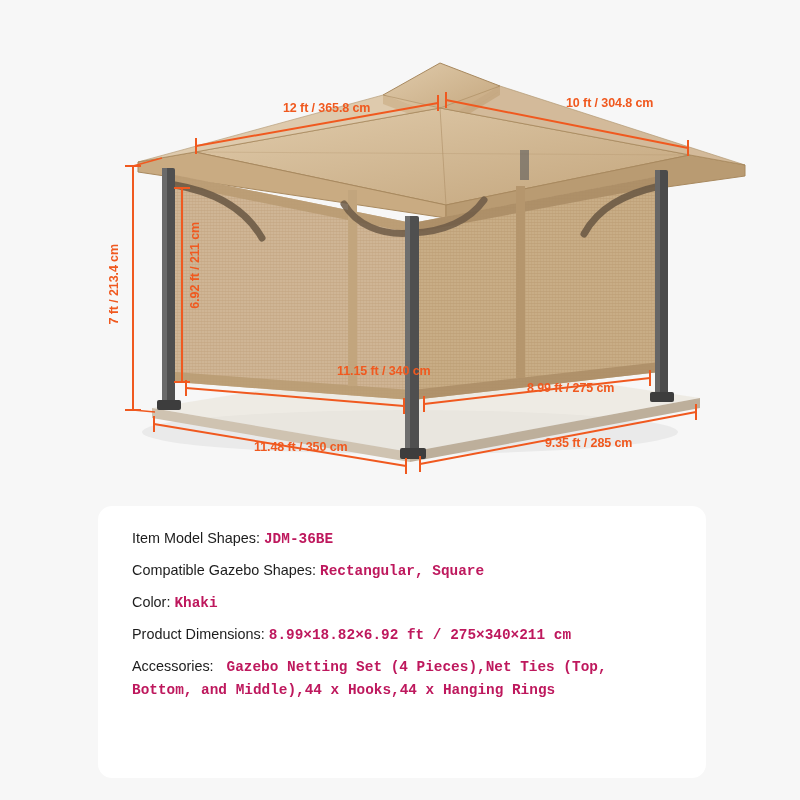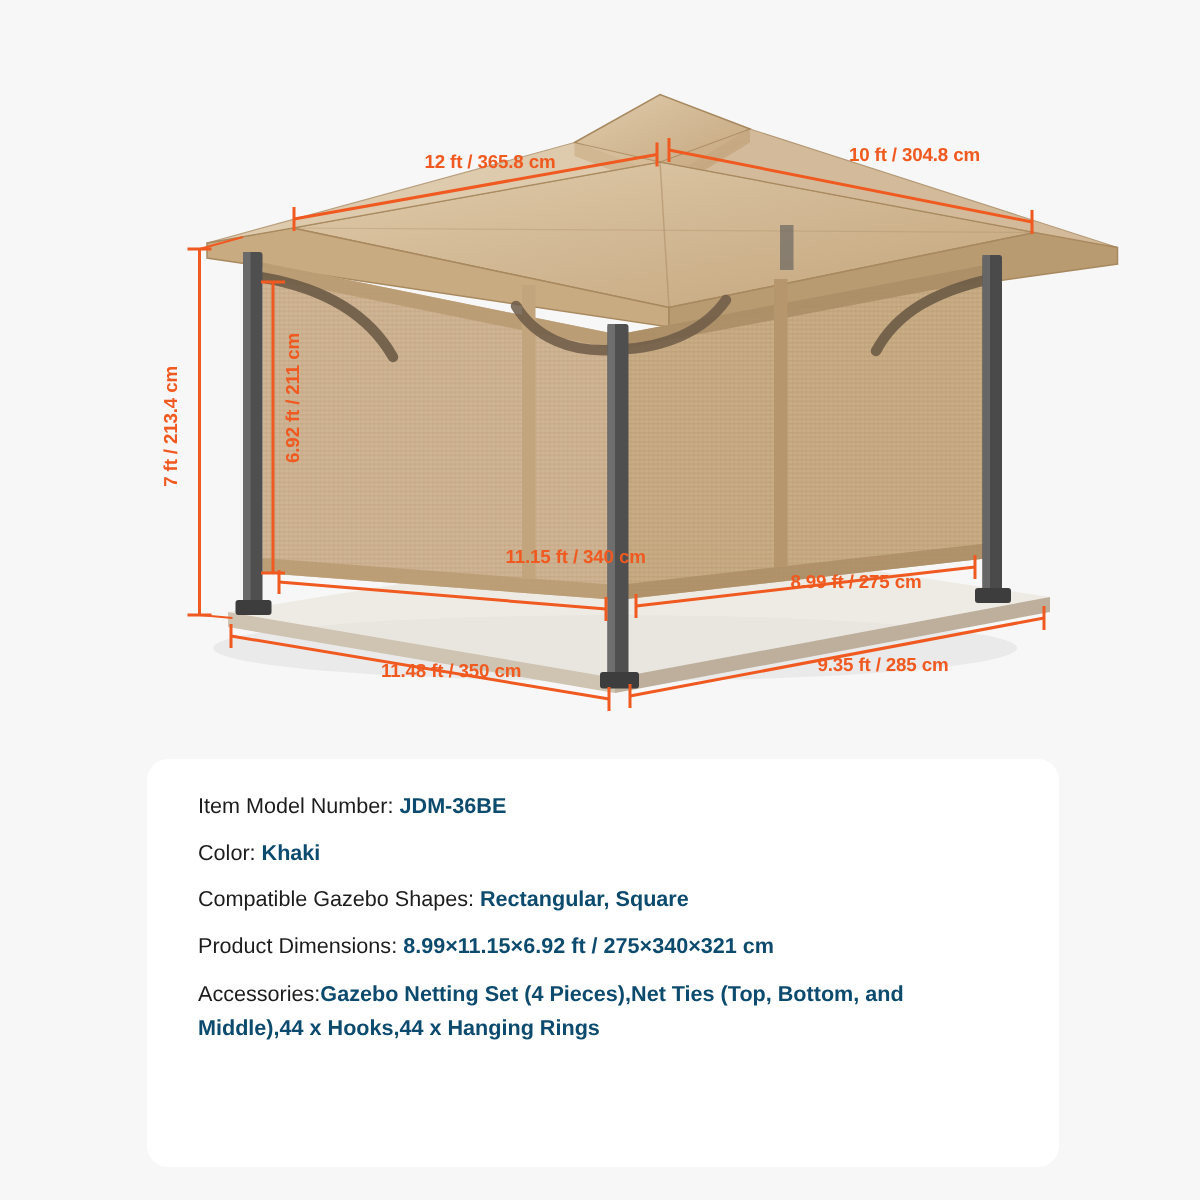--- a/index.html
+++ b/index.html
@@ -50,25 +50,26 @@
     padding: 22px 0 0 34px;
   }
   .spec-row {
     font-size: 14.4px;
     color: #1c1c1c;
     line-height: 1.45;
     margin-bottom: 10px;
     white-space: nowrap;
   }
   .spec-row .val {
-    color: #0c4a6e;
+    color: #be185d;
     font-weight: bold;
+    font-family: Liberation Mono, monospace;
   }
   .spec-row.wrap { white-space: normal; max-width: 540px; }
-  .spec-row.wrap .val { line-height: 1.6; }
+  .spec-row.wrap .val { line-height: 1.6; margin-left: 13px; }
 </style>
 </head>
 <body>
 
 <div id="page">
 
   <div id="diagram">
     <svg width="800" height="500" viewBox="0 0 800 500">
       <defs>
         <linearGradient id="roofGrad" x1="0" y1="0" x2="1" y2="1">
@@ -206,34 +207,34 @@
 
     <div class="dim-label" style="left:254px; top:440px;">11.48 ft / 350 cm</div>
 
     <div class="dim-label" style="left:545px; top:436px;text-align:right;">9.35 ft / 285 cm</div>
   </div>
 
   <div id="spec-card">
     <div class="spec-list">
 
       <div class="spec-row">
-        <span>Item Model Number: </span><span class="val">JDM-36BE</span>
-      </div>
-
+        <span>Item Model Shapes: </span><span class="val">JDM-36BE</span>
+      </div>
+
+
+      <div class="spec-row">
+        <span>Compatible Gazebo Shapes: </span><span class="val">Rectangular, Square</span>
+      </div>
 
       <div class="spec-row">
         <span>Color: </span><span class="val">Khaki</span>
       </div>
 
       <div class="spec-row">
-        <span>Compatible Gazebo Shapes: </span><span class="val">Rectangular, Square</span>
-      </div>
-
-      <div class="spec-row">
-        <span>Product Dimensions: </span><span class="val">8.99×11.15×6.92 ft / 275×340×321 cm</span>
+        <span>Product Dimensions: </span><span class="val">8.99×18.82×6.92 ft / 275×340×211 cm</span>
       </div>
 
 
       <div class="spec-row wrap">
         <span>Accessories:</span><span class="val">Gazebo Netting Set (4 Pieces),Net Ties (Top, Bottom, and Middle),44 x Hooks,44 x Hanging Rings</span>
       </div>
 
     </div>
   </div>
 

